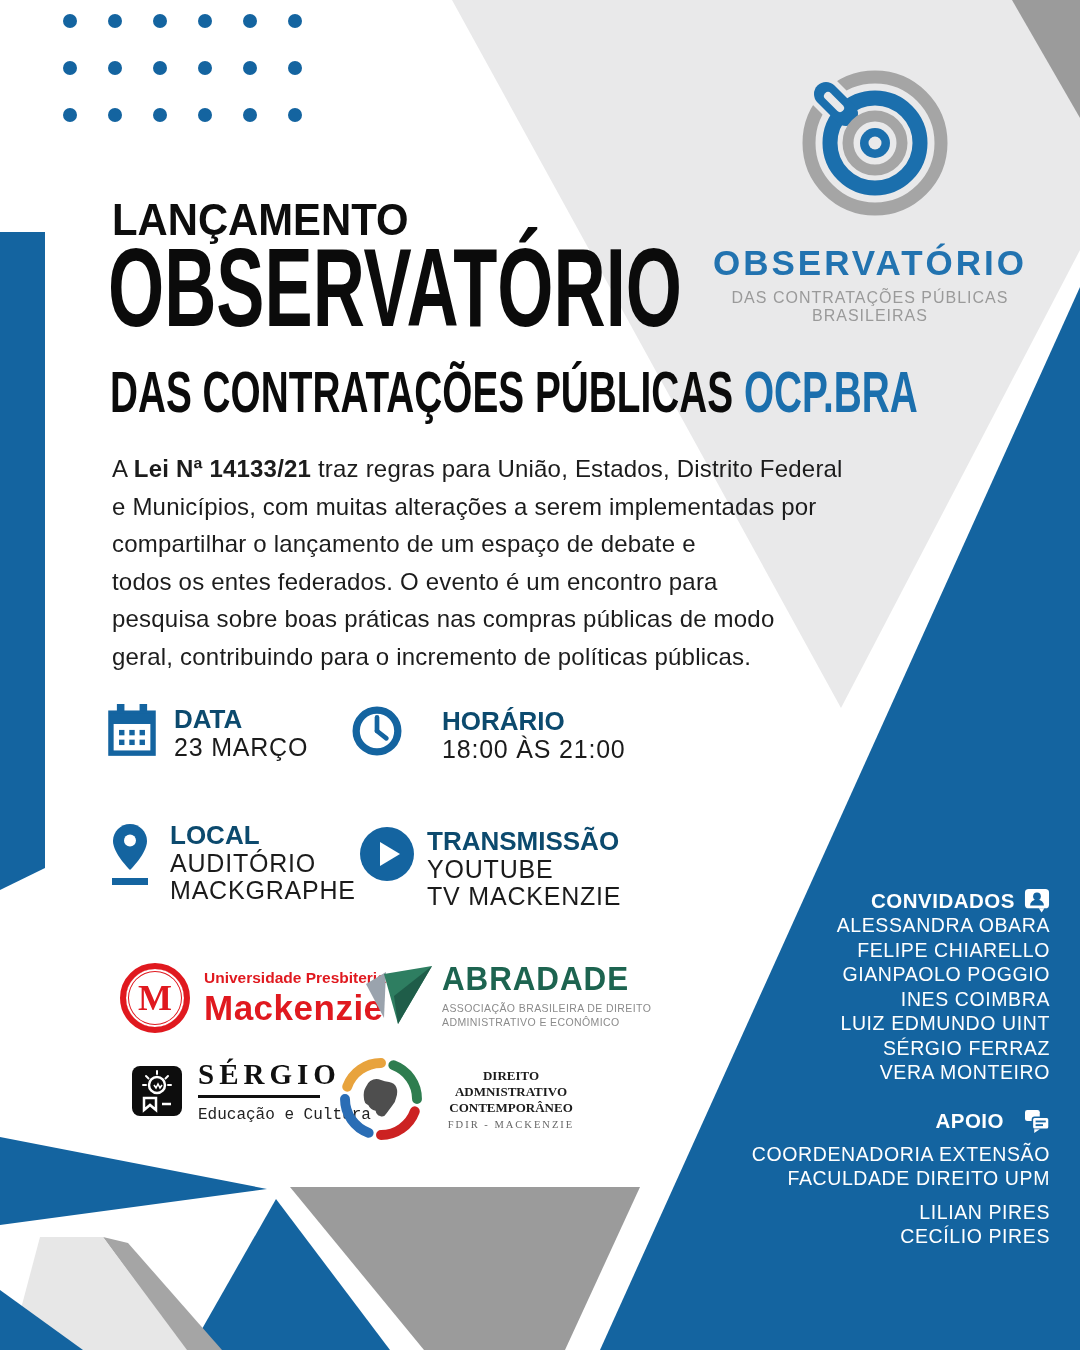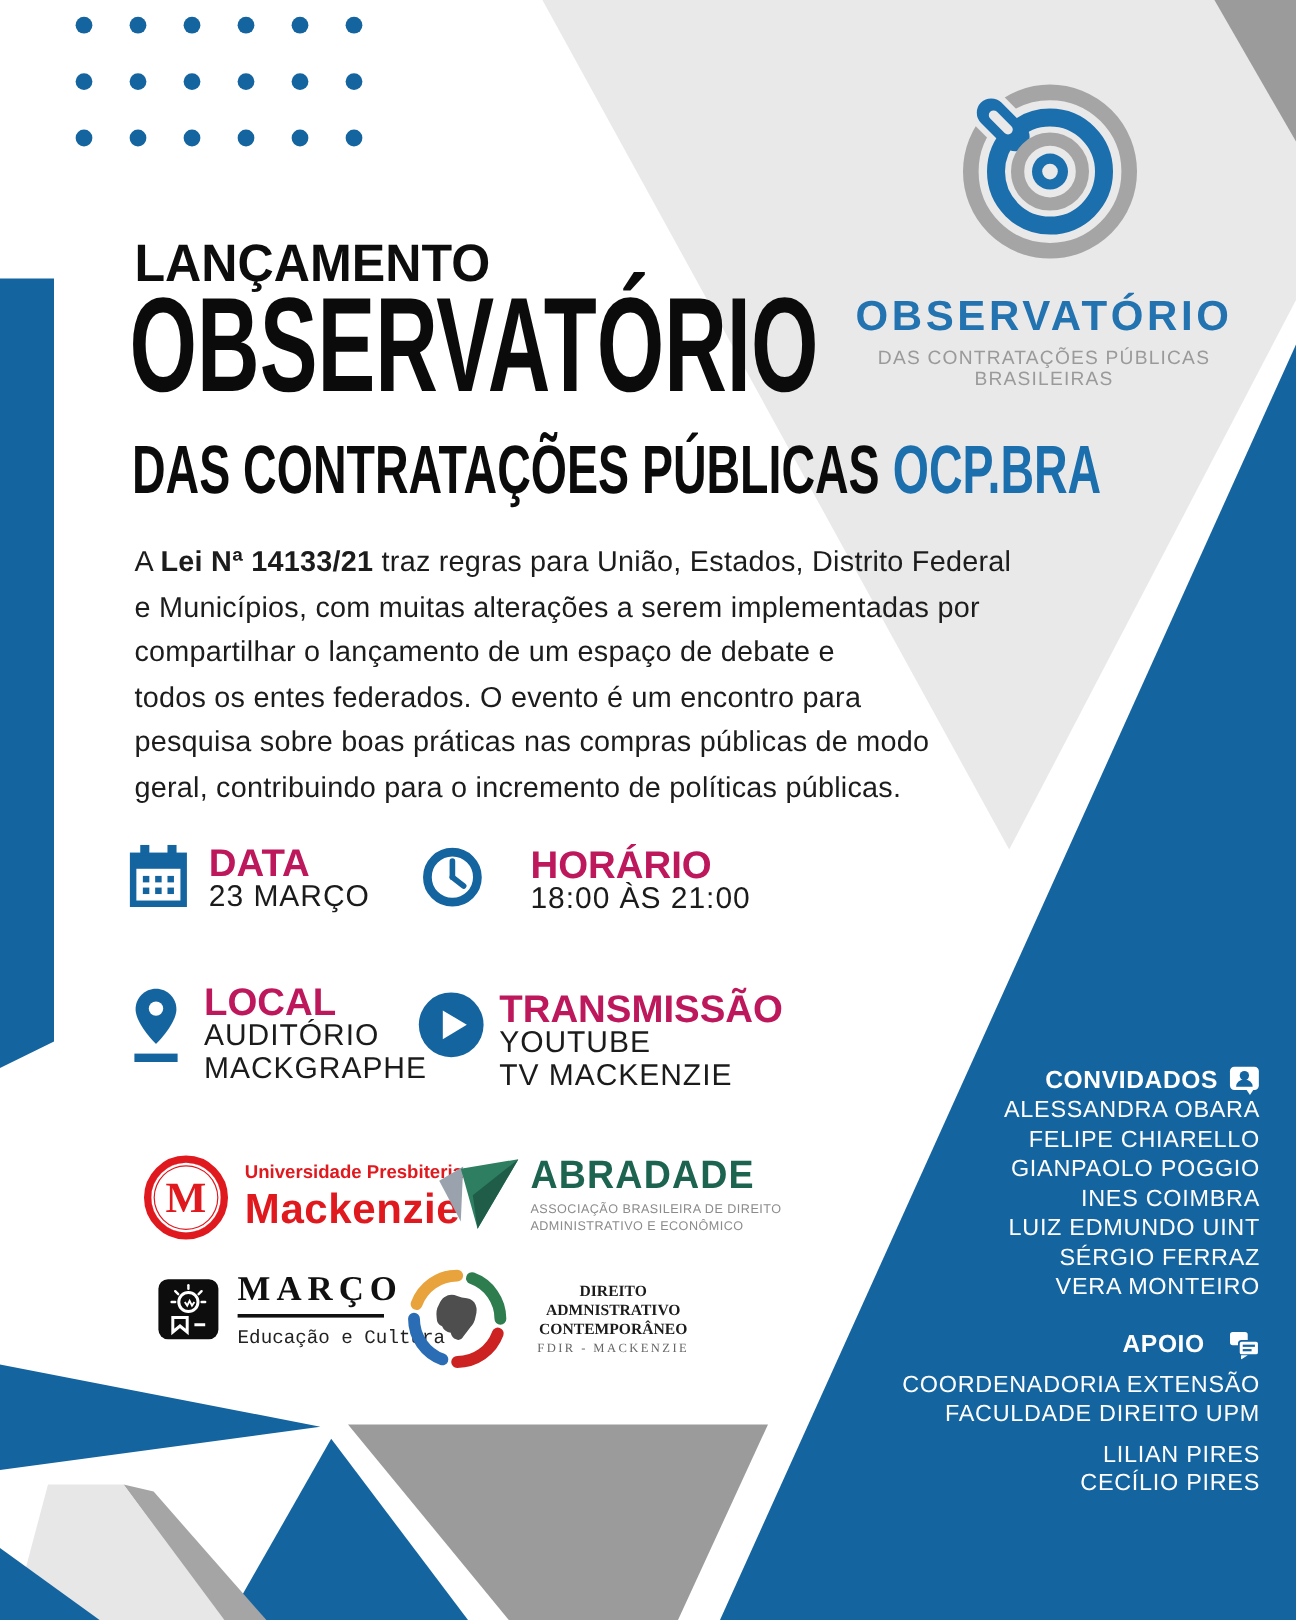--- a/index.html
+++ b/index.html
@@ -27,21 +27,21 @@
   #subtitle{left:110px;top:364px;font-size:57px;font-weight:bold;color:#0b0b0b;transform:scaleX(.68);}
   #subtitle .accent{color:#1b6fad;margin-left:16px;}
 
   
   #intro{left:112px;top:450px;z-index:2;font-size:24px;line-height:37.5px;color:#1c1c1c;letter-spacing:.2px;white-space:nowrap;}
   #intro b{font-weight:bold;}
 
   
   .detail{z-index:2;display:flex;align-items:flex-start;}
   .detail .txt{margin-left:16px;}
-  .detail .lbl{font-size:32px;font-weight:bold;color:#be185d;line-height:30px;}
+  .detail .lbl{font-size:26px;font-weight:bold;color:#0c4a6e;line-height:30px;}
   .detail .val{font-size:25px;color:#1b1b1b;letter-spacing:.8px;line-height:27px;}
 
   
   .partner{z-index:2;display:flex;align-items:center;}
   #mackenzie .ring{width:58px;height:58px;border:6px solid #e0191f;border-radius:50%;
       display:flex;align-items:center;justify-content:center;box-shadow:inset 0 0 0 2px #fff, inset 0 0 0 3px #e0191f;}
   #mackenzie .ring span{font-family:"Liberation Serif",serif;font-weight:bold;font-size:36px;color:#e0191f;}
   #mackenzie .txt{margin-left:14px;}
   #mackenzie .m-top{font-size:15.5px;font-weight:bold;color:#e0191f;}
   #mackenzie .m-name{font-size:35px;font-weight:bold;color:#e0191f;letter-spacing:.5px;margin-top:1px;}
@@ -177,21 +177,21 @@
       <circle cx="24" cy="18.5" r="6" fill="#ffffff"></circle>
       <rect x="6" y="56" width="36" height="7" fill="#1464a0"></rect>
     </svg>
     <div class="txt">
       <div class="lbl">LOCAL</div>
       <div class="val">AUDITÓRIO</div>
       <div class="val">MACKGRAPHE</div>
     </div>
   </div>
 
-  <div class="detail abs" style="left:348px;top:826px;">
+  <div class="detail abs" style="left:359px;top:826px;">
     <svg width="56" height="56" viewBox="0 0 56 56">
       <circle cx="28" cy="28" r="27" fill="#1464a0"></circle>
       <polygon points="21,16 21,40 41,28" fill="#ffffff"></polygon>
     </svg>
     <div class="txt" style="margin-left:12px;">
       <div class="lbl">TRANSMISSÃO</div>
       <div class="val">YOUTUBE</div>
       <div class="val">TV MACKENZIE</div>
     </div>
   </div>
@@ -230,21 +230,21 @@
         <line x1="16" y1="12" x2="18.5" y2="14.5"></line>
         <line x1="38" y1="12" x2="35.5" y2="14.5"></line>
         <line x1="13" y1="21" x2="16" y2="21"></line>
         <line x1="41" y1="21" x2="38" y2="21"></line>
       </g>
       <path d="M24 21 l2 3 l2 -4 l2 4 l2 -3" fill="none" stroke="#ffffff" stroke-width="1.6"></path>
       <path d="M14 34 h12 v12 l-6 -5 l-6 5 z" fill="none" stroke="#ffffff" stroke-width="2.5"></path>
       <line x1="32" y1="40" x2="41" y2="40" stroke="#ffffff" stroke-width="2.5"></line>
     </svg>
     <div class="txt">
-      <div class="ar-name">MARÇO</div>
+      <div class="ar-name">SÉRGIO</div>
       <div class="ar-line"></div>
       <div class="ar-sub">Educação e Cultura</div>
     </div>
   </div>
 
   <div id="dac" class="partner abs" style="left:336px;top:1054px;">
     <svg width="90" height="90" viewBox="0 0 100 100">
       <g fill="none" stroke-width="11" stroke-linecap="round">
         <circle cx="50" cy="50" r="40" stroke="#e8a33d" pathLength="360" stroke-dasharray="70 290" transform="rotate(-160 50 50)"></circle>
         <circle cx="50" cy="50" r="40" stroke="#2e7d4f" pathLength="360" stroke-dasharray="70 290" transform="rotate(-70 50 50)"></circle>

